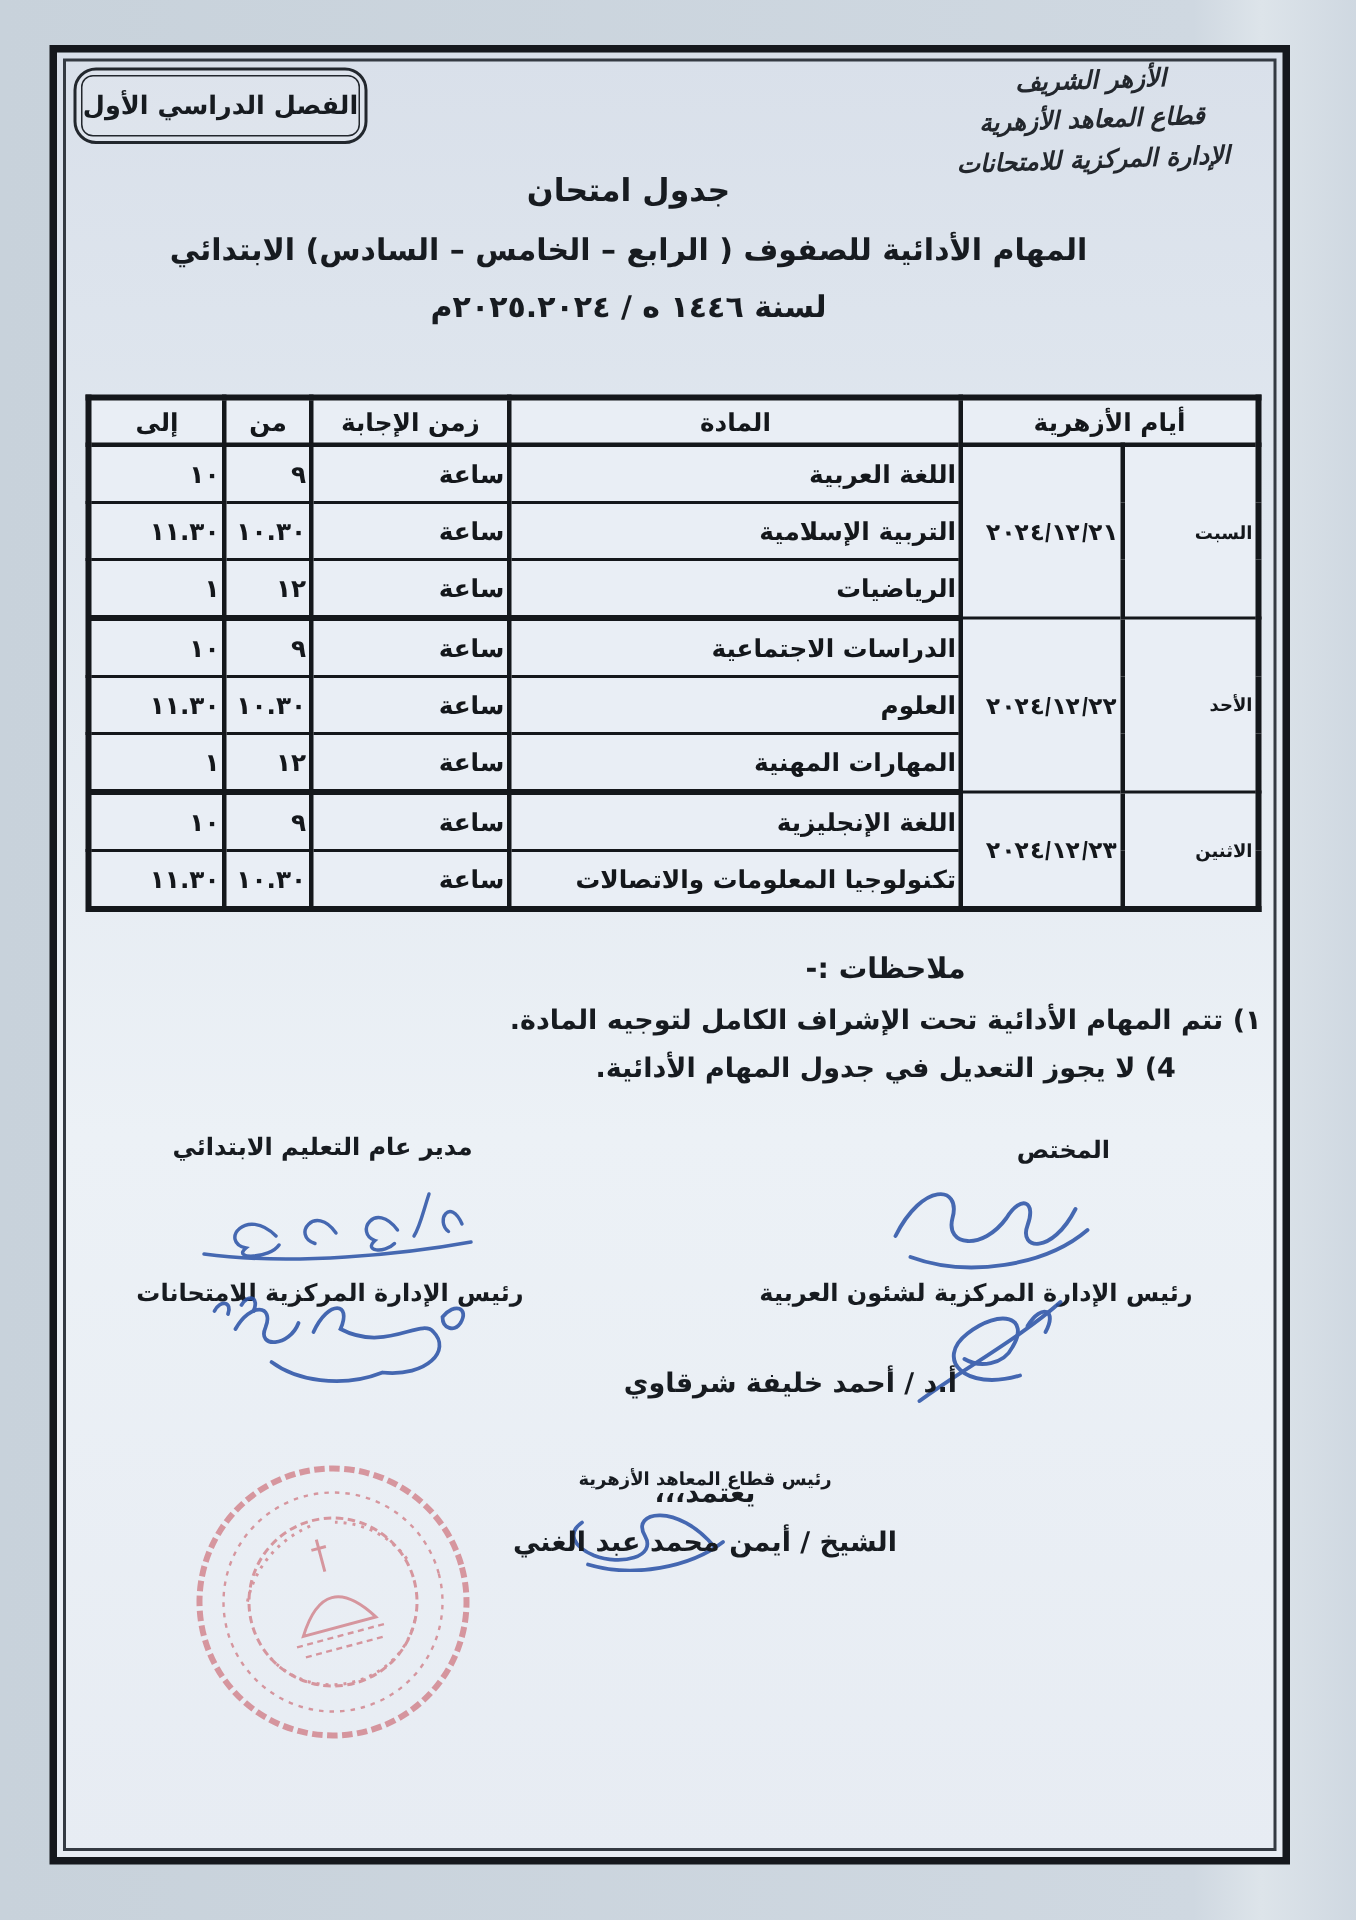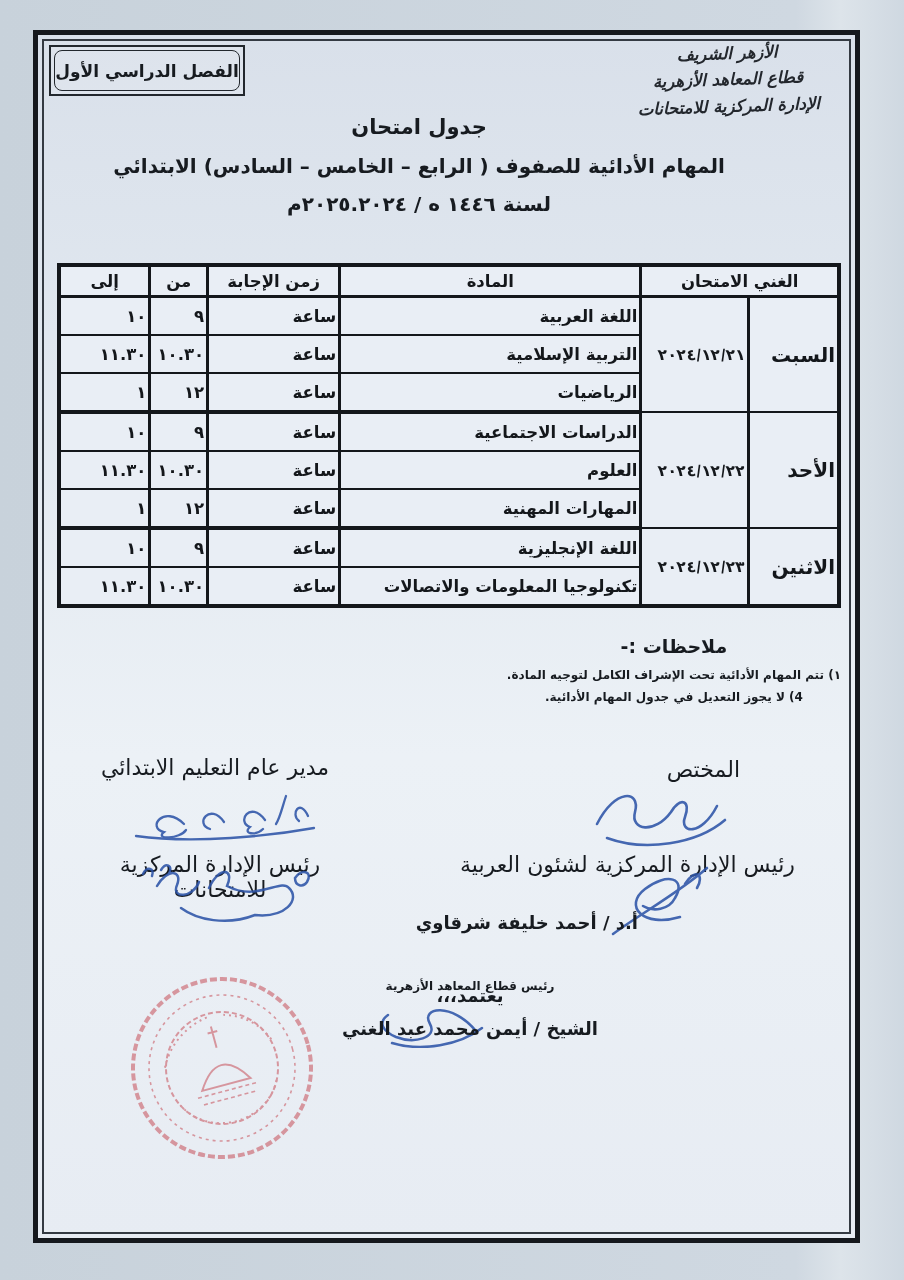--- a/index.html
+++ b/index.html
@@ -10,21 +10,21 @@
   }
   .frame{
     position:absolute;left:33px;top:30px;width:817px;height:1203px;
     border:5px solid #15181d;
     background:linear-gradient(180deg,#d9e0ea 0%,#e0e7ef 25%,#ecf1f6 60%,#e7ecf3 100%);
   }
   .frame-inner-line{position:absolute;inset:4px;border:2px solid #343a42;pointer-events:none;}
   
   .badge{
     position:absolute;left:11px;top:10px;width:192px;height:47px;
-    border:2px solid #22272d;border-radius:0;background:rgba(255,255,255,.12);
+    border:2px solid #22272d;border-radius:15px;background:rgba(255,255,255,.12);
     display:flex;align-items:center;justify-content:center;
   }
   .badge-in{position:absolute;inset:3px;border:1.5px solid #22272d;border-radius:8px;}
   .badge span{font-size:17px;font-weight:700;}
   
   .letterhead{
     position:absolute;right:8px;top:6px;width:238px;text-align:center;
     font-weight:700;font-style:italic;font-size:16.5px;line-height:1.6;color:#23272d;
     transform:rotate(-2deg);
   }
@@ -40,28 +40,28 @@
     border:4px solid #14171b;
   }
   .sched th,.sched td{
     border:2px solid #14171b;border-left-width:3px;border-right-width:3px;
     background:#e9eef5;vertical-align:middle;
     font-weight:700;color:#14171b;padding:0 2px;
   }
   .sched thead th{height:28px;font-size:16.5px;border-bottom-width:3px;}
   .sched tbody td{height:36px;font-size:16.5px;}
   .sched tr.ge td{border-bottom-width:4px;}
-  .sched td.day{font-size:20px;}
+  .sched td.day{font-size:12px;}
   .sched td.date span{display:inline-block;transform:skewX(10deg);font-size:15.5px;}
   
   .notes{position:absolute;right:14px;top:600px;text-align:center;}
   .notes .nh{font-size:19px;font-weight:700;margin-bottom:8px;}
-  .notes .ni{font-size:12px;font-weight:700;line-height:1.8;}
-  
-  .sig-title{position:absolute;font-size:22px;font-weight:400;}
+  .notes .ni{font-size:18px;font-weight:700;line-height:1.8;}
+  
+  .sig-title{position:absolute;font-size:16px;font-weight:700;}
   .sig-name{position:absolute;font-size:18px;font-weight:700;}
   .hand{position:absolute;}
   .approval{text-align:center;position:absolute;left:47px;right:0;}
   .ap-label{font-size:18px;font-weight:700;}
   .ap-title{font-size:12px;font-weight:700;}
   .ap-name{font-size:18px;font-weight:700;}
 </style>
 </head>
 <body>
 
@@ -89,21 +89,21 @@
     <colgroup>
       <col style="width:88px">
         <col style="width:104px">
         <col style="width:292px">
       <col style="width:128px">
         <col style="width:56px">
         <col style="width:88px">
     </colgroup>
     <thead>
       <tr>
-        <th colspan="2">الغني الامتحان</th>
+        <th colspan="2">أيام الأزهرية</th>
         <th>المادة</th>
         <th>زمن الإجابة</th>
         <th>من</th>
         <th>إلى</th>
       </tr>
     </thead>
     <tbody>
 
       <tr>
         <td class="day" rowspan="3">السبت</td>

